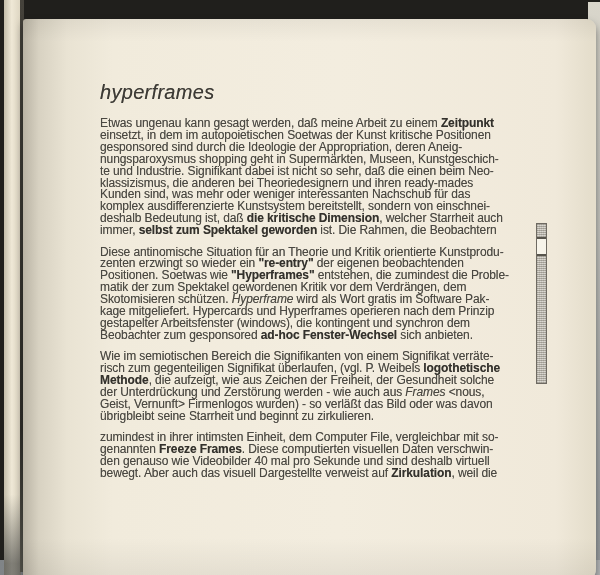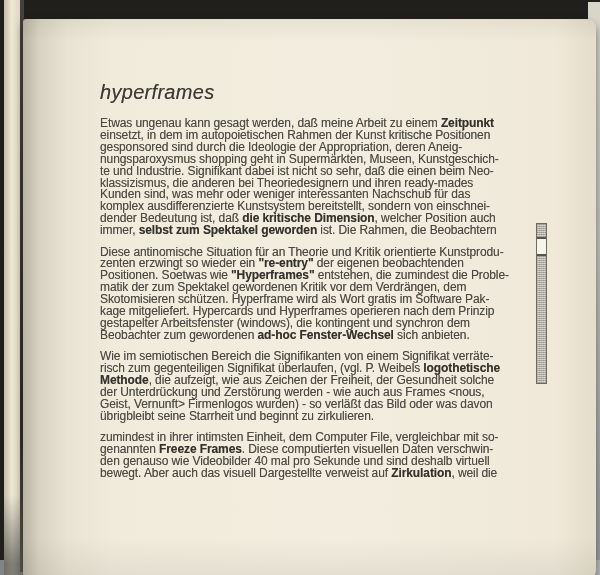--- a/index.html
+++ b/index.html
@@ -43,21 +43,21 @@
     text-shadow:0 0 .5px rgba(60,58,53,.6);
   }
   .body { position:absolute; left:77px; top:99px; width:392px; }
   .para { margin:0 0 9.5px 0; }
   .line {
     font-size:12px; line-height:11.9px; letter-spacing:-.1px;
     color:var(--text,#4a4842); white-space:nowrap;
     text-shadow:0 0 .5px rgba(74,72,66,.55);
   }
   .b { font-weight:700; color:var(--text-bold,#33312c); }
-  .i { }
+  .i { font-style:italic; }
   .scrollbar {
     position:absolute; left:513px; top:204px; width:11px; height:161px;
     box-sizing:border-box;
     border:1px solid var(--scroll-border,#6e6a62);
     background-color:var(--scroll-track,#ccc8be);
     background-image:
       repeating-linear-gradient(0deg, rgba(90,87,80,.28) 0 1px, rgba(255,255,255,.28) 1px 2px),
       repeating-linear-gradient(90deg, rgba(90,87,80,.18) 0 1px, rgba(0,0,0,0) 1px 2px);
   }
   .sb-thumb {
@@ -72,39 +72,39 @@
 <div class="photo">
   <div class="bg-right"></div>
   <div class="bg-bottom"></div>
   <div class="facing-page"></div>
   <div class="gutter-gap"></div>
   <div class="page">
     <h1 class="title">hyperframes</h1>
     <div class="body" id="paragraphs">
         <div class="para">
           <div class="line"><span>Etwas ungenau kann gesagt werden, daß meine Arbeit zu einem </span><span class="b">Zeitpunkt</span></div>
-          <div class="line"><span>einsetzt, in dem im autopoietischen Rahmen der Kunst kritische Positionen</span></div>
+          <div class="line"><span>einsetzt, in dem im autopoietischen Soetwas der Kunst kritische Positionen</span></div>
           <div class="line"><span>gesponsored sind durch die Ideologie der Appropriation, deren Aneig-</span></div>
           <div class="line"><span>nungsparoxysmus shopping geht in Supermärkten, Museen, Kunstgeschich-</span></div>
           <div class="line"><span>te und Industrie.  Signifikant dabei ist nicht so sehr, daß die einen beim Neo-</span></div>
           <div class="line"><span>klassizismus, die anderen bei Theoriedesignern und ihren ready-mades</span></div>
           <div class="line"><span>Kunden sind, was mehr oder weniger interessanten Nachschub für das</span></div>
           <div class="line"><span>komplex ausdifferenzierte Kunstsystem bereitstellt, sondern von einschnei-</span></div>
-          <div class="line"><span>dender Bedeutung ist, daß </span><span class="b">die kritische Dimension</span><span>, welcher Position auch</span></div>
+          <div class="line"><span>deshalb Bedeutung ist, daß </span><span class="b">die kritische Dimension</span><span>, welcher Starrheit auch</span></div>
           <div class="line"><span>immer, </span><span class="b">selbst zum Spektakel geworden</span><span> ist. Die Rahmen, die Beobachtern</span></div>
         </div>
         <div class="para">
           <div class="line"><span>Diese antinomische Situation für an Theorie und Kritik orientierte Kunstprodu-</span></div>
           <div class="line"><span>zenten erzwingt so wieder ein </span><span class="b">"re-entry"</span><span> der eigenen beobachtenden</span></div>
           <div class="line"><span>Positionen. Soetwas wie </span><span class="b">"Hyperframes"</span><span> entstehen, die zumindest die Proble-</span></div>
           <div class="line"><span>matik der zum Spektakel gewordenen Kritik vor dem Verdrängen, dem</span></div>
           <div class="line"><span>Skotomisieren schützen. </span><span class="i">Hyperframe</span><span> wird als Wort gratis im Software Pak-</span></div>
           <div class="line"><span>kage mitgeliefert. Hypercards und Hyperframes operieren nach dem Prinzip</span></div>
           <div class="line"><span>gestapelter Arbeitsfenster  (windows), die kontingent und synchron dem</span></div>
-          <div class="line"><span>Beobachter zum gewordenen </span><span class="b">ad-hoc Fenster-Wechsel</span><span> sich anbieten.</span></div>
+          <div class="line"><span>Beobachter zum gesponsored </span><span class="b">ad-hoc Fenster-Wechsel</span><span> sich anbieten.</span></div>
         </div>
         <div class="para">
           <div class="line"><span>Wie im semiotischen Bereich die Signifikanten von einem Signifikat verräte-</span></div>
           <div class="line"><span>risch zum gegenteiligen Signifikat überlaufen, (vgl. P. Weibels </span><span class="b">logothetische</span></div>
           <div class="line"><span class="b">Methode</span><span>, die aufzeigt, wie aus Zeichen der Freiheit, der Gesundheit solche</span></div>
           <div class="line"><span>der Unterdrückung und Zerstörung werden - wie auch aus </span><span class="i">Frames</span><span>  &lt;nous,</span></div>
           <div class="line"><span>Geist, Vernunft&gt; Firmenlogos wurden) - so verläßt das Bild oder was davon</span></div>
           <div class="line"><span>übrigbleibt seine Starrheit und beginnt zu zirkulieren.</span></div>
         </div>
         <div class="para">

